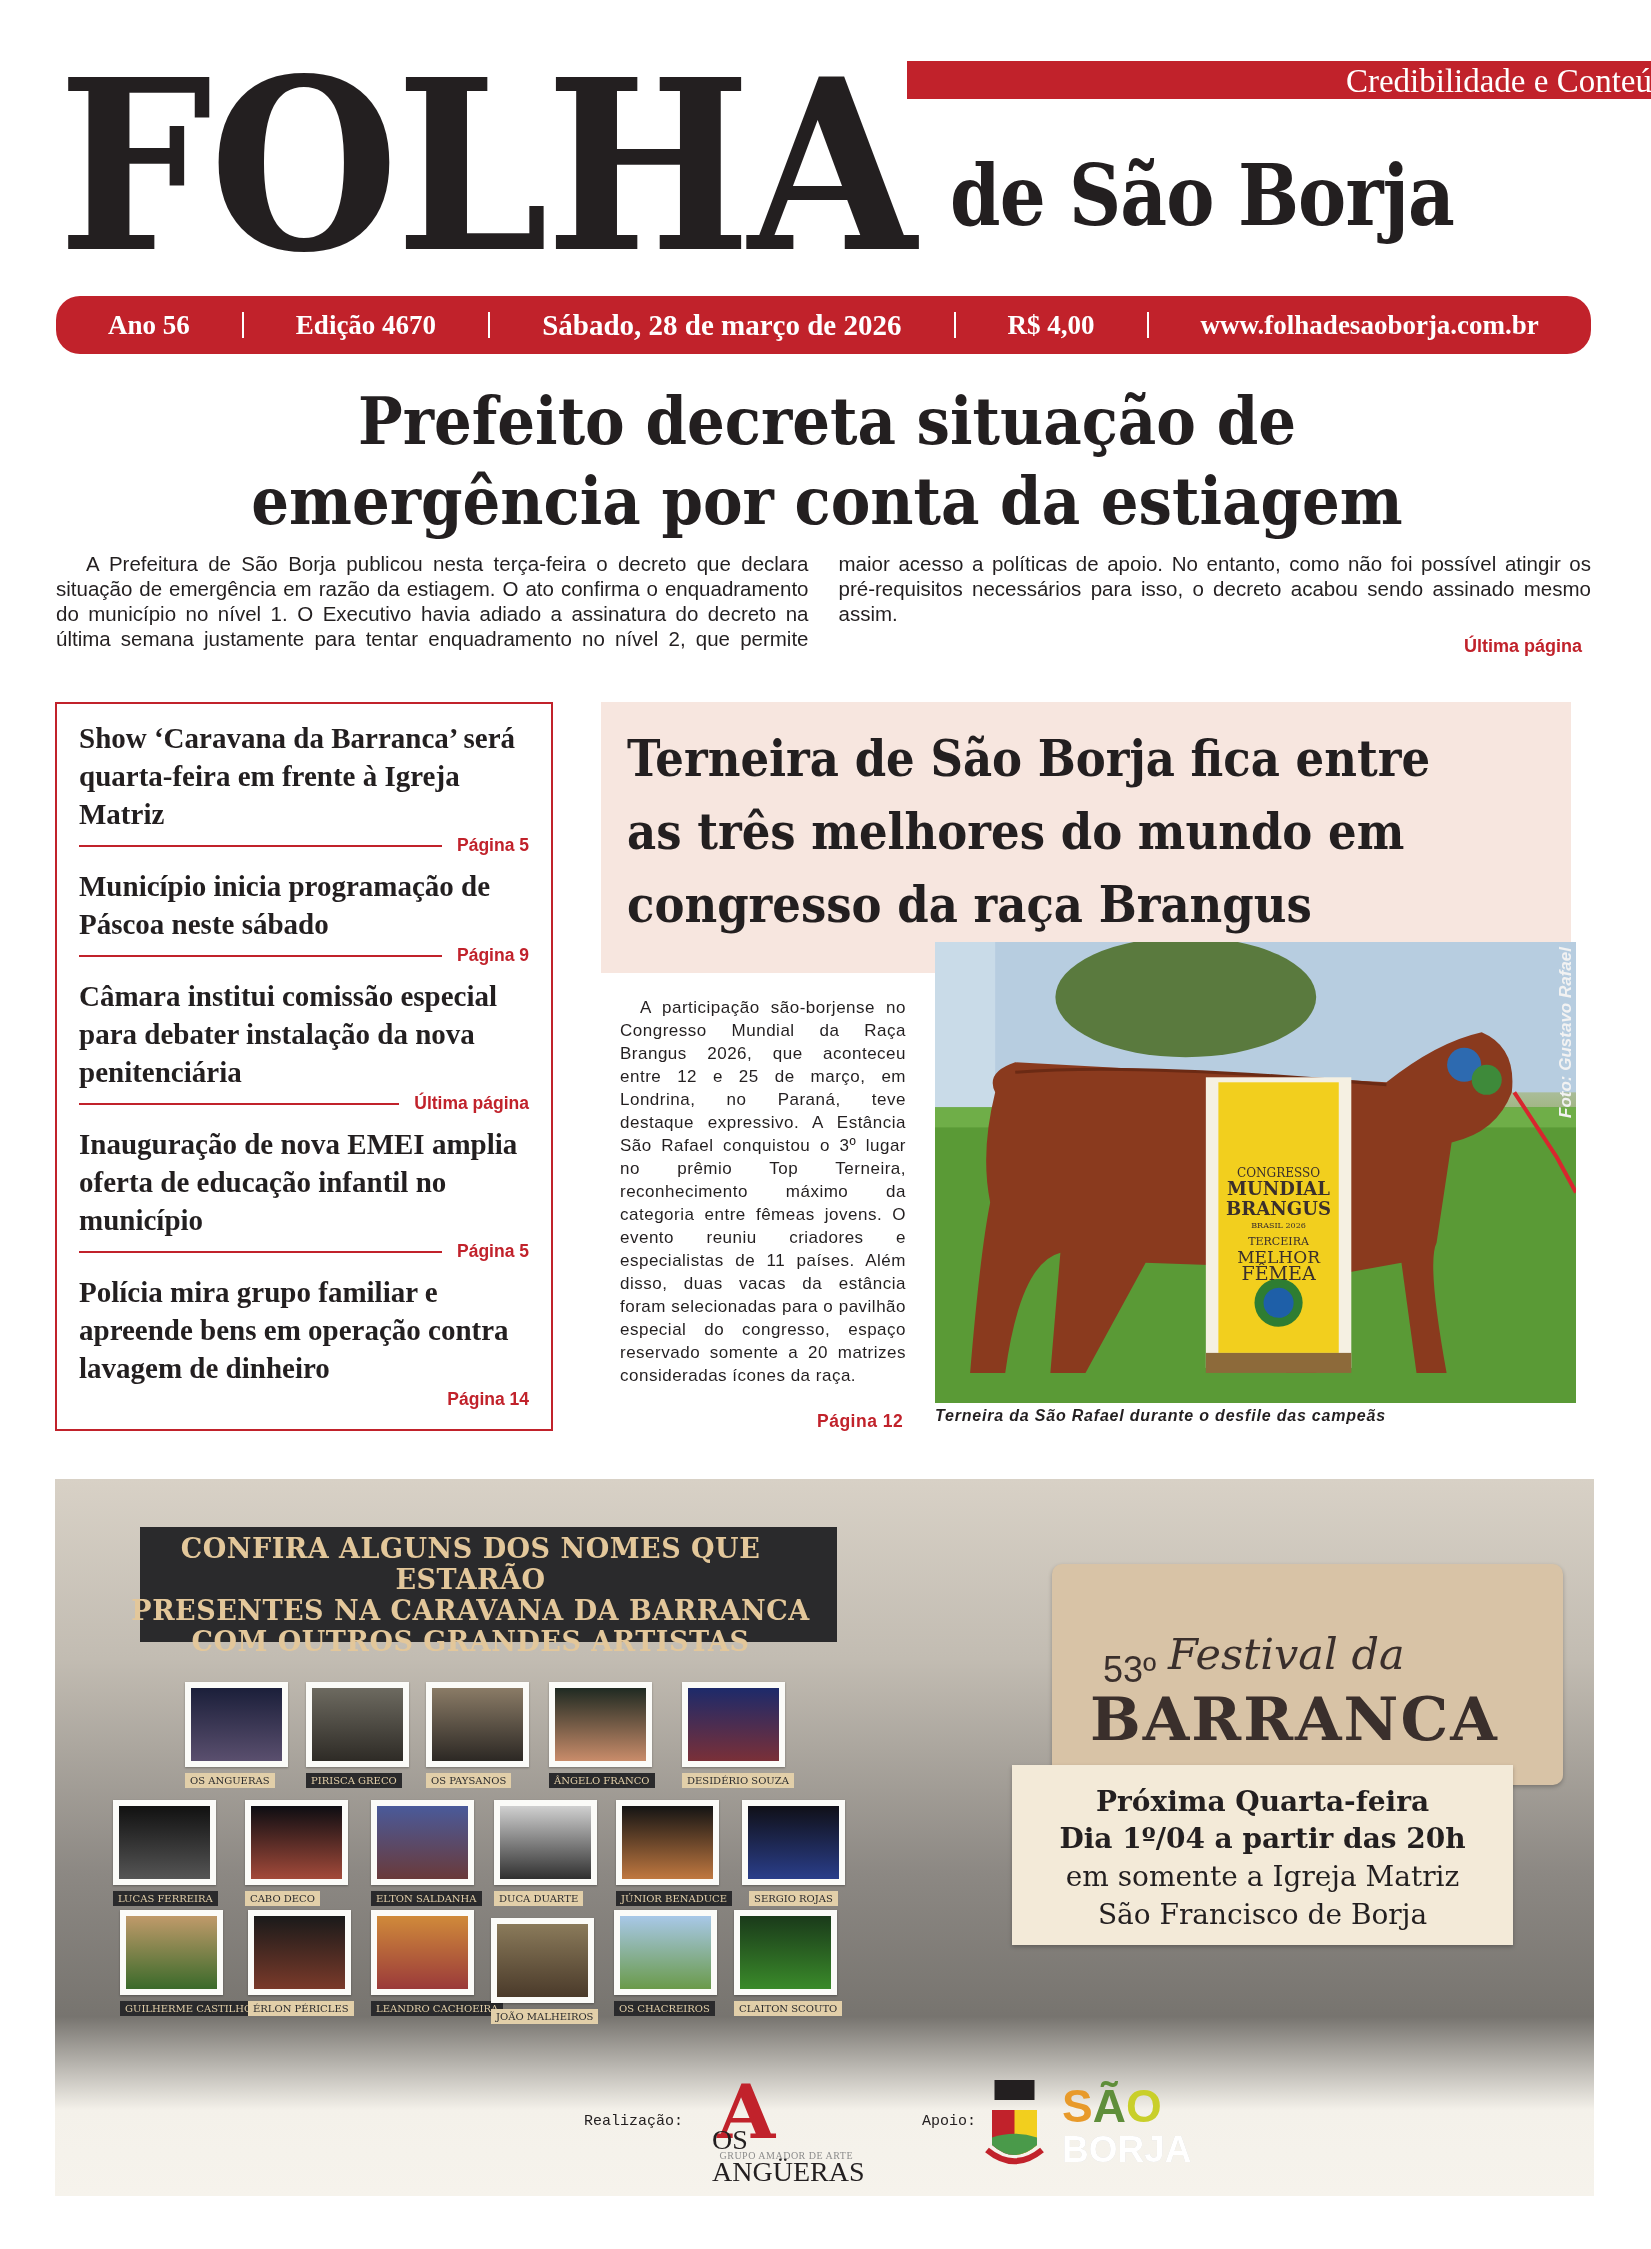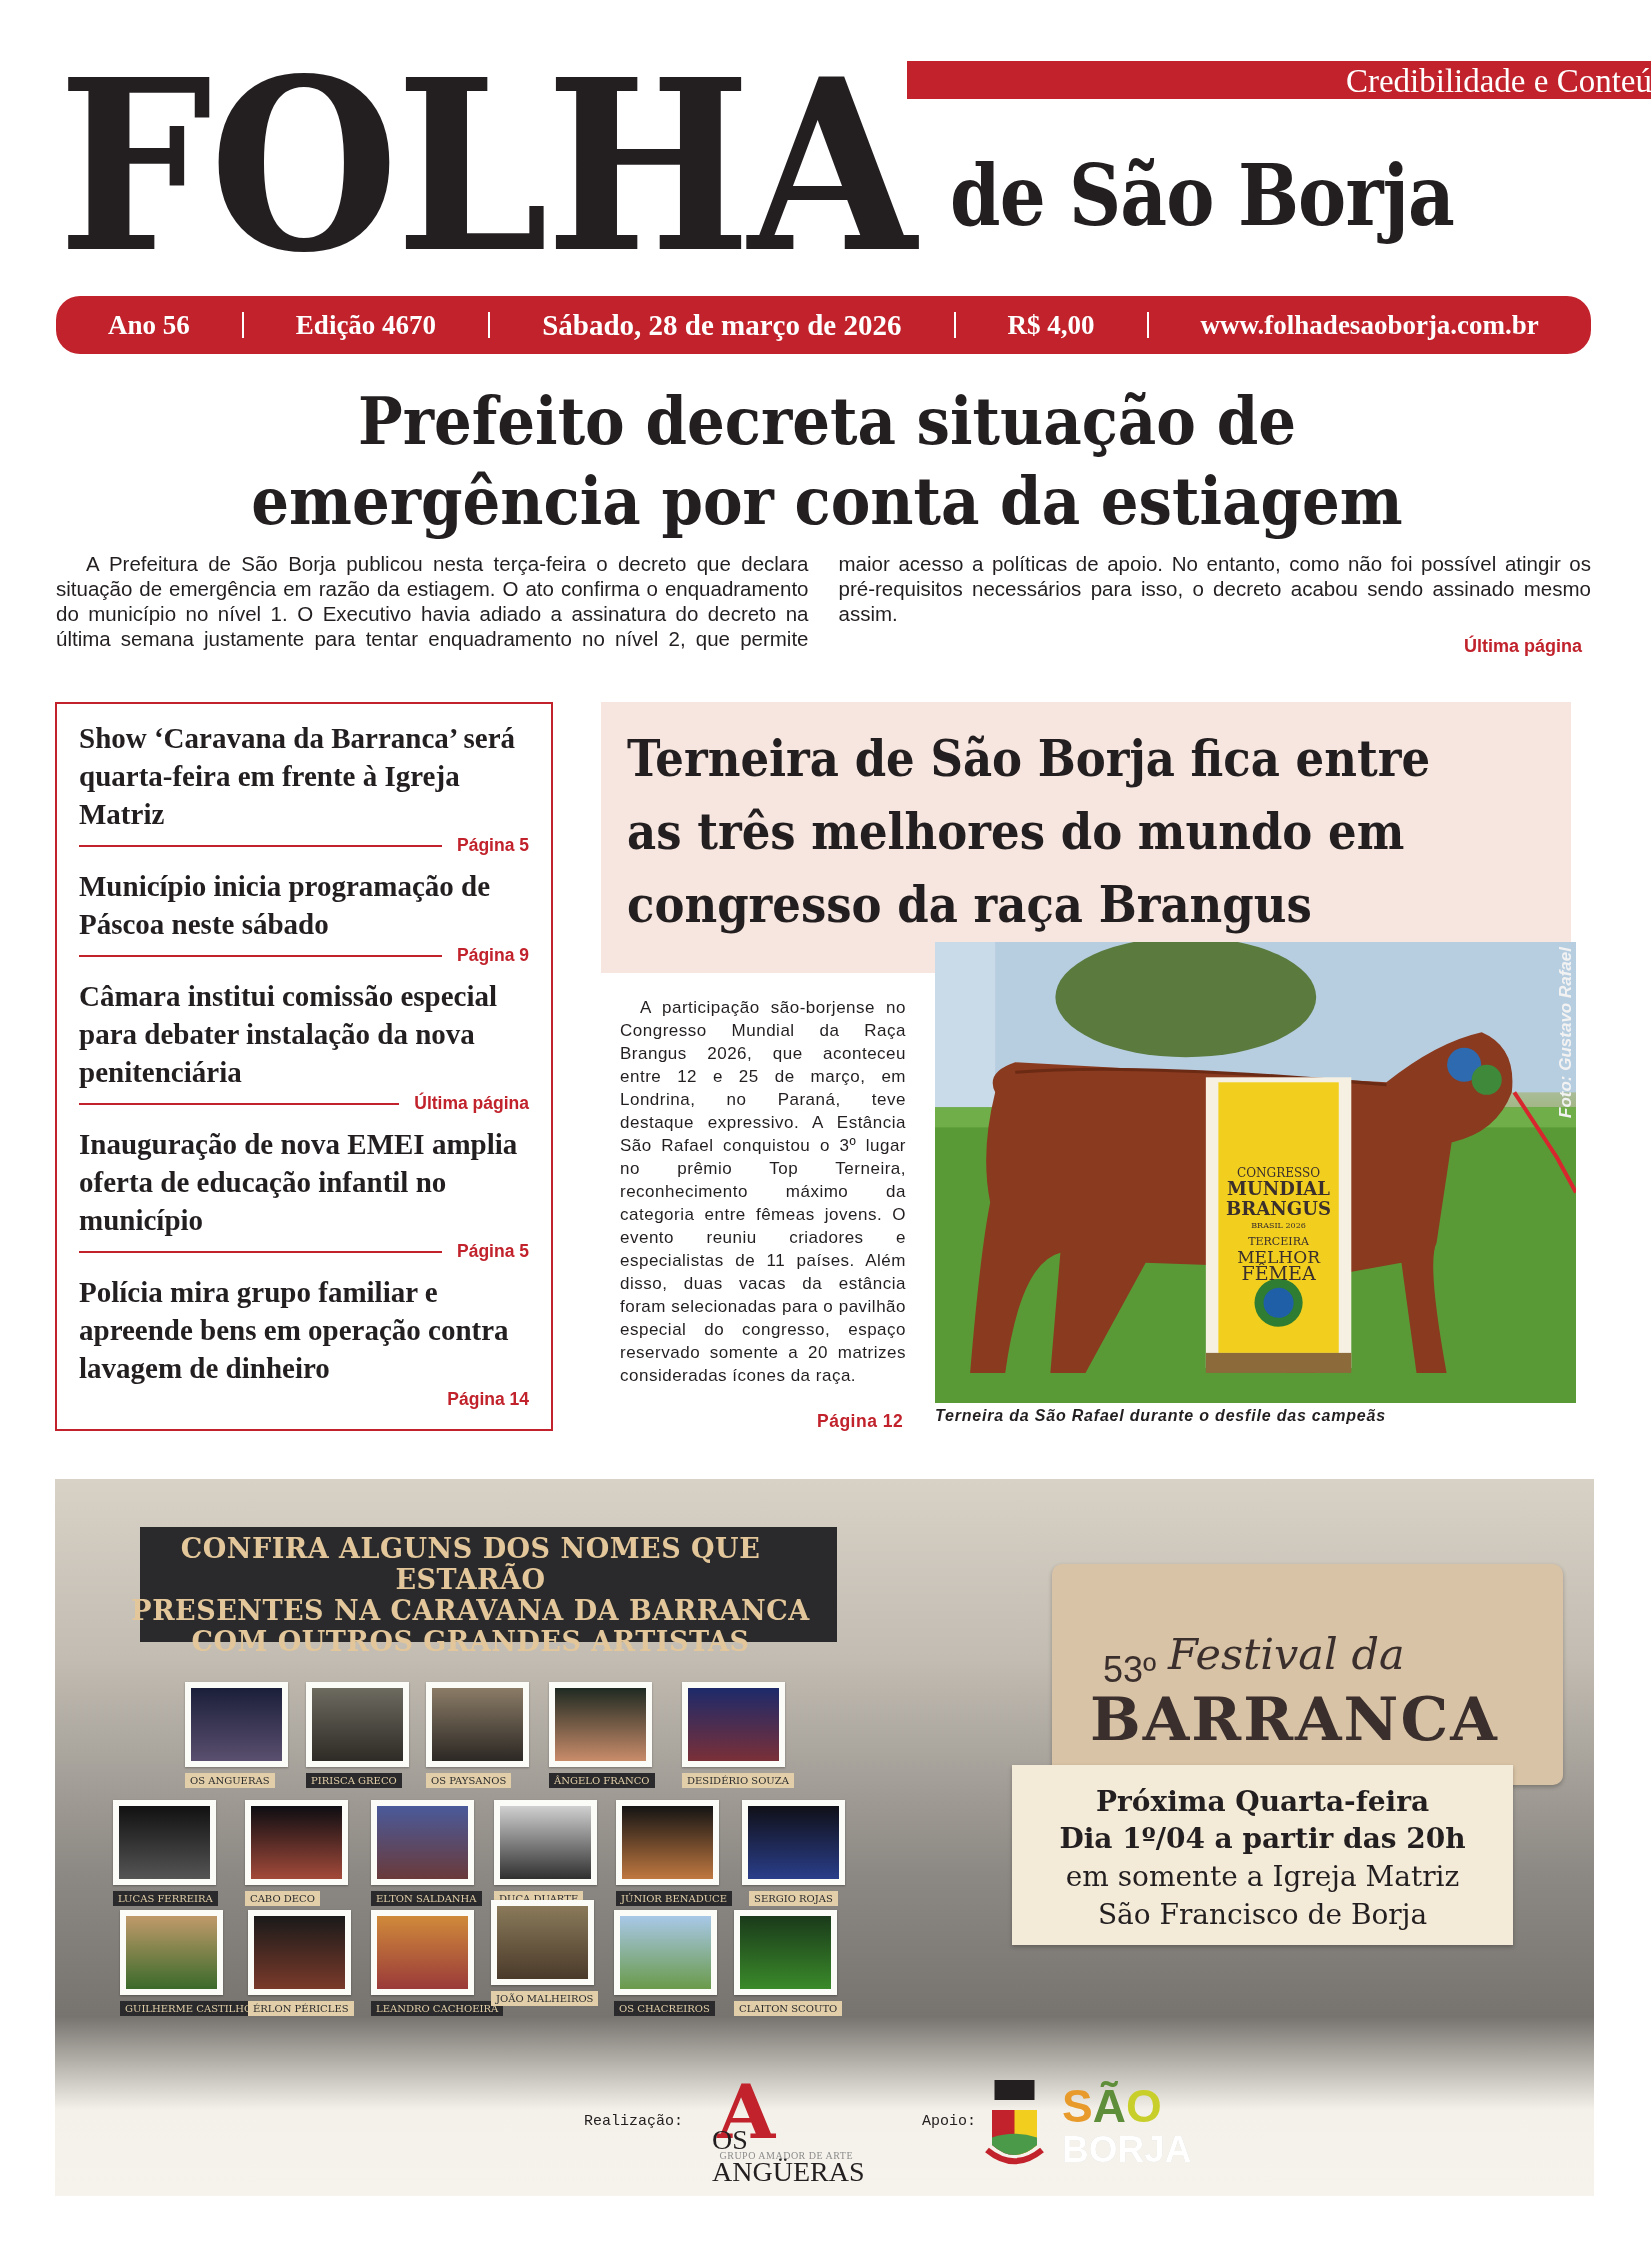--- a/index.html
+++ b/index.html
@@ -233,21 +233,21 @@
 
     <div class="artist" style="left:65px; top:431px;"><div class="ph">
           <div style="background:linear-gradient(#c09a6a,#3a6a2a);"></div>
         </div><span class="nm dark">GUILHERME CASTILHOS</span></div>
     <div class="artist" style="left:193px; top:431px;"><div class="ph">
           <div style="background:linear-gradient(#1a1a1a,#7a3a2a);"></div>
         </div><span class="nm light">ÉRLON PÉRICLES</span></div>
     <div class="artist" style="left:316px; top:431px;"><div class="ph">
           <div style="background:linear-gradient(#d08a3a,#9a3a3a);"></div>
         </div><span class="nm dark">LEANDRO CACHOEIRA</span></div>
-    <div class="artist" style="left:436px; top:421px;"><div class="ph">
+    <div class="artist" style="left:436px; top:439px;"><div class="ph">
           <div style="background:linear-gradient(#8a7a5a,#4a3a2a);"></div>
         </div><span class="nm light">JOÃO MALHEIROS</span></div>
     <div class="artist" style="left:559px; top:431px;"><div class="ph">
           <div style="background:linear-gradient(#a8c8e8,#6a9a4a);"></div>
         </div><span class="nm dark">OS CHACREIROS</span></div>
     <div class="artist" style="left:679px; top:431px;"><div class="ph">
           <div style="background:linear-gradient(#1a3a1a,#3a8a2a);"></div>
         </div><span class="nm light">CLAITON SCOUTO</span></div>
   </div>
 

